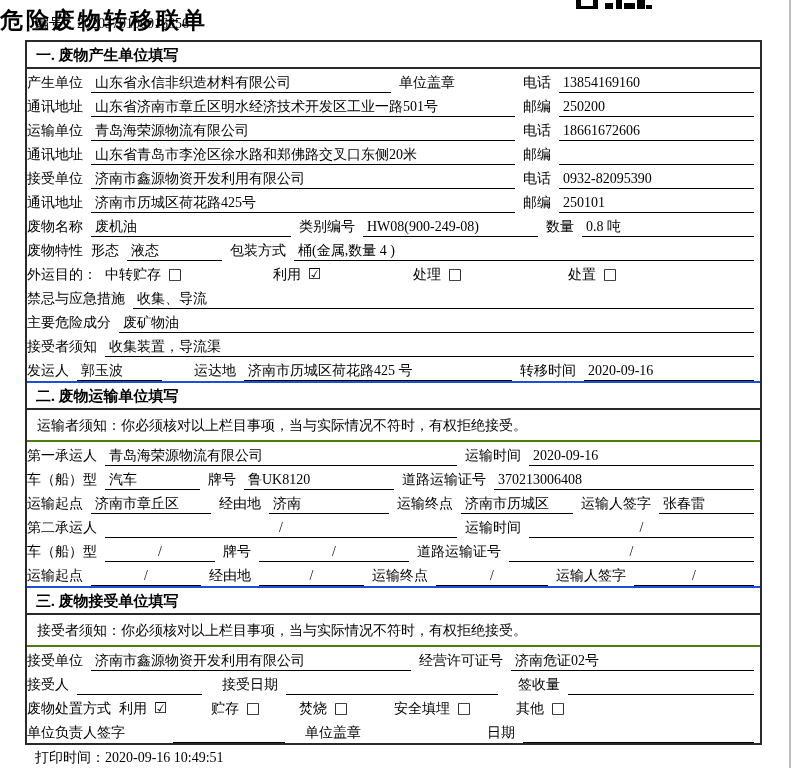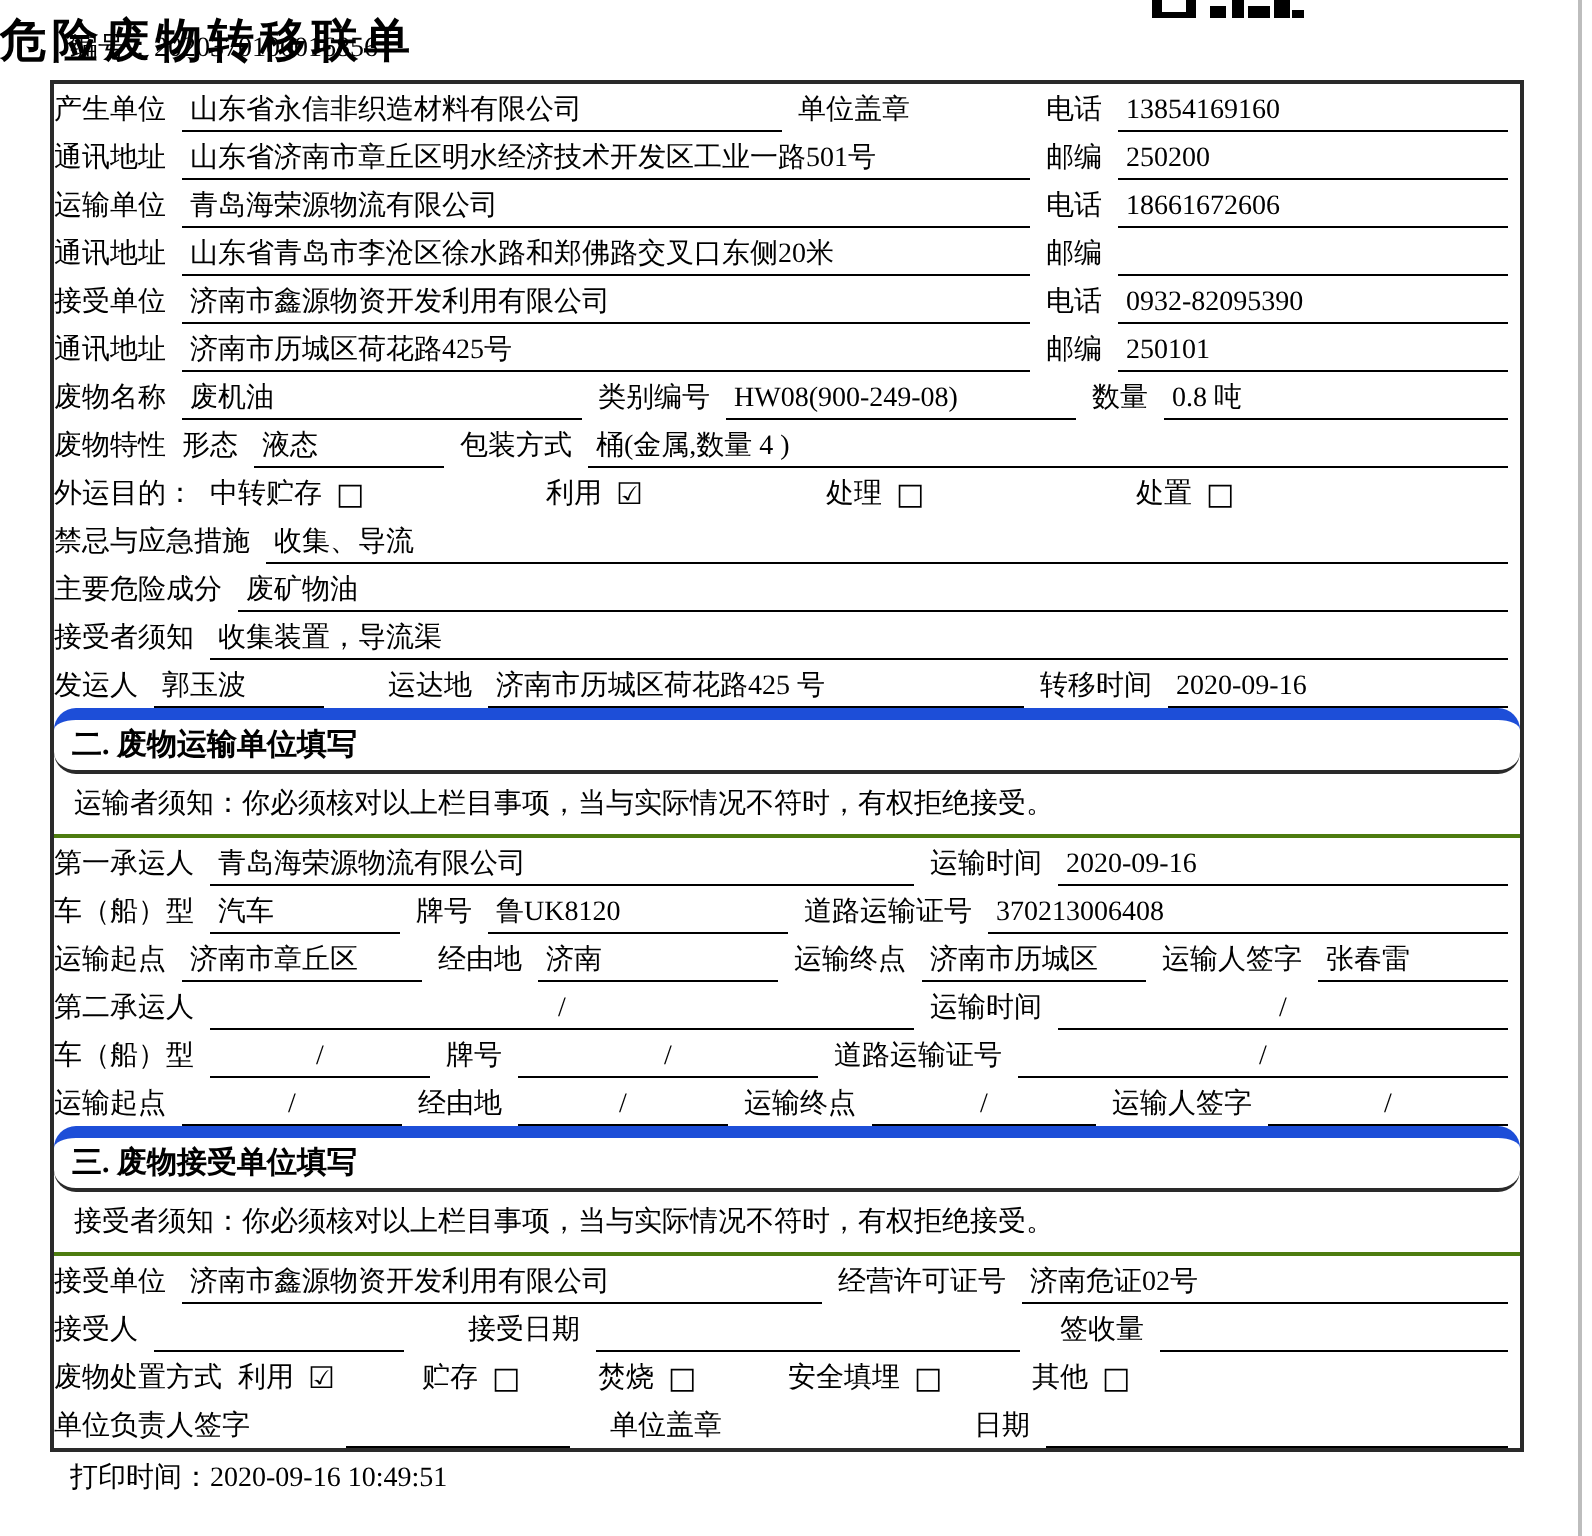--- a/index.html
+++ b/index.html
@@ -11,21 +11,21 @@
   .doc-header{position:relative;height:40px;}
   .serial{position:absolute;left:35px;top:15px;font-size:14px;white-space:nowrap;}
   .doc-title{position:absolute;left:0;right:0;top:5px;margin:0;text-align:left;
     font-size:23px;font-weight:bold;letter-spacing:3px;}
   .qr-frag{position:absolute;left:576px;top:0;}
   .edge-line{position:absolute;left:789px;top:0;width:2px;height:768px;background:#bdbdbd;}
 
   .form-table{margin-left:25px;width:733px;border:2px solid #2a2a2a;background:#fff;}
   .sec-title{font-weight:bold;font-size:15px;padding:4px 9px 3px 9px;
     border-bottom:2px solid #2a2a2a;line-height:18px;}
-  .bt{border-top:6px solid #1d4ed8;border-radius:11px;}
+  .bt{border-top:2px solid #1d4ed8;}
   .notice{font-size:14px;padding:6px 10px 5px 10px;border-bottom:2px solid #4d7c0f;line-height:19px;}
 
   .row{display:flex;align-items:flex-end;padding:0 6px 0 0;height:24px;font-size:14px;}
   .lbl{white-space:nowrap;margin-right:8px;line-height:21px;flex:none;}
   .val{border-bottom:1px solid #000;padding:0 4px;white-space:nowrap;overflow:hidden;
     line-height:20px;height:20px;box-sizing:border-box;flex:none;margin-right:8px;}
   .val:last-child{margin-right:0;}
   .grow{flex:1 1 auto;min-width:0;}
   .mla{margin-left:auto;}
   .ctr{text-align:center;}
@@ -49,20 +49,21 @@
     <rect x="40" y="0" width="6" height="9" fill="#000"></rect>
     <rect x="48" y="3" width="11" height="6" fill="#000"></rect>
     <rect x="61" y="0" width="8" height="9" fill="#000"></rect>
     <rect x="70" y="5" width="6" height="4" fill="#000"></rect>
   </svg>
 </div>
 <div class="edge-line"></div>
 
 <div class="form-table">
 
+  <div class="sec-title">一. 废物产生单位填写</div>
 
   <div class="row">
     <span class="lbl">产生单位</span>
     <span class="val" style="width:300px">山东省永信非织造材料有限公司</span>
     <span class="lbl">单位盖章</span>
     <span class="lbl mla">电话</span>
     <span class="val" style="width:195px">13854169160</span>
   </div>
 
   <div class="row">
@@ -224,21 +225,21 @@
   <div class="row">
     <span class="lbl">接受单位</span>
     <span class="val" style="width:320px">济南市鑫源物资开发利用有限公司</span>
     <span class="lbl">经营许可证号</span>
     <span class="val grow">济南危证02号</span>
   </div>
 
   <div class="row">
     <span class="lbl">接受人</span>
     <span class="val" style="width:125px"></span>
-    <span class="lbl" style="margin-left:24px">接受日期</span>
+    <span class="lbl" style="margin-left:12px">接受日期</span>
     <span class="val" style="width:212px"></span>
     <span class="lbl" style="margin-left:12px">签收量</span>
     <span class="val grow"></span>
   </div>
 
   <div class="row">
     <span class="lbl">废物处置方式</span>
     <span class="opt" style="width:92px">
       <span class="olbl">利用</span>
       <span class="mark">☑</span>

